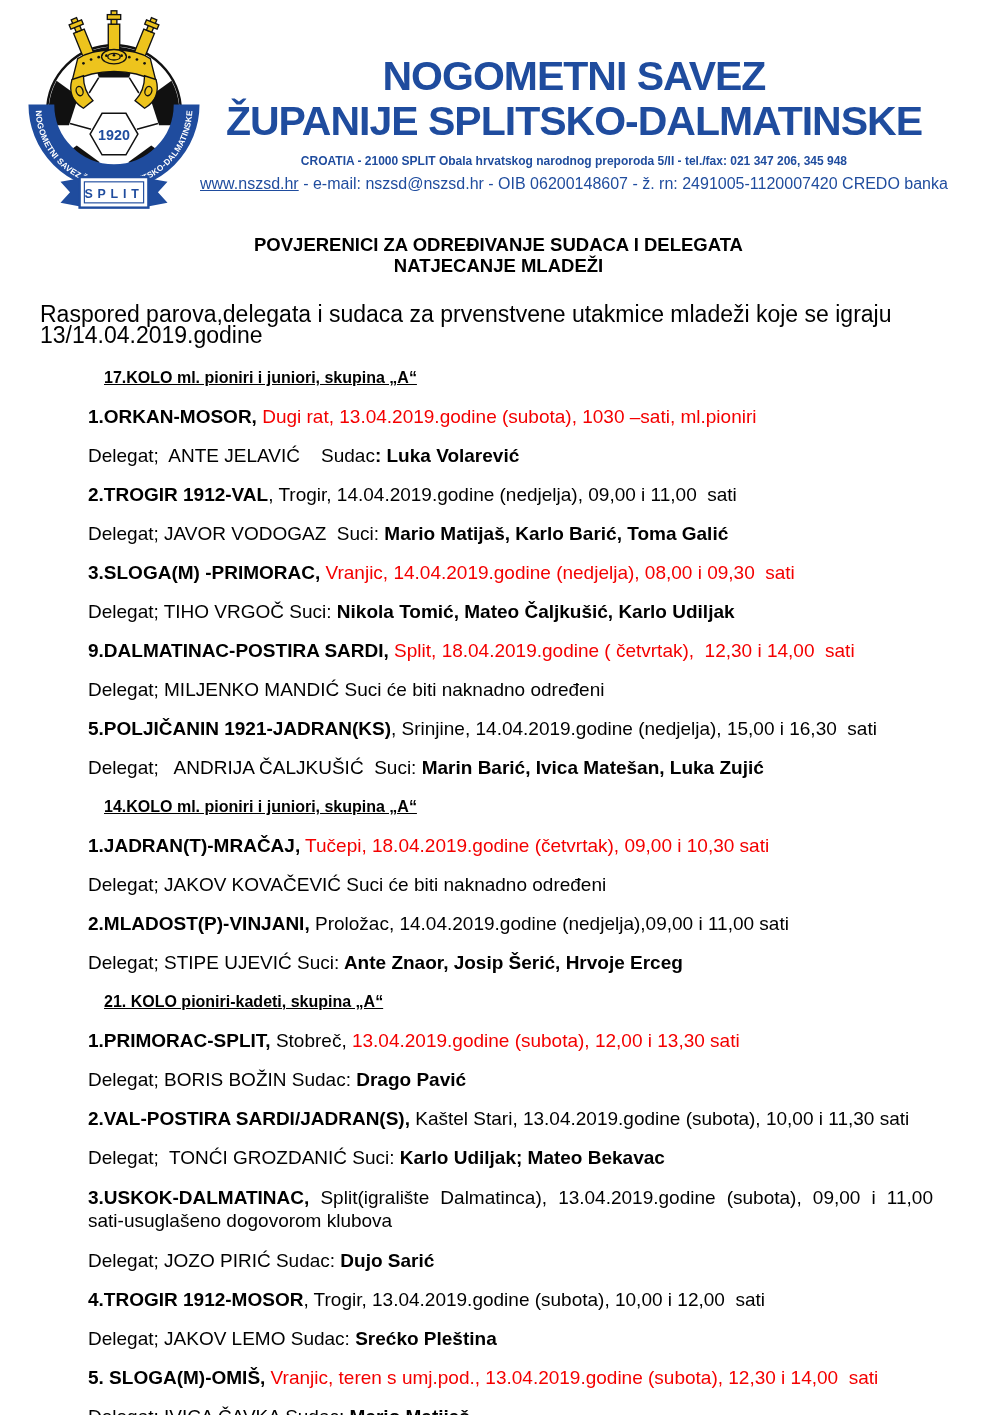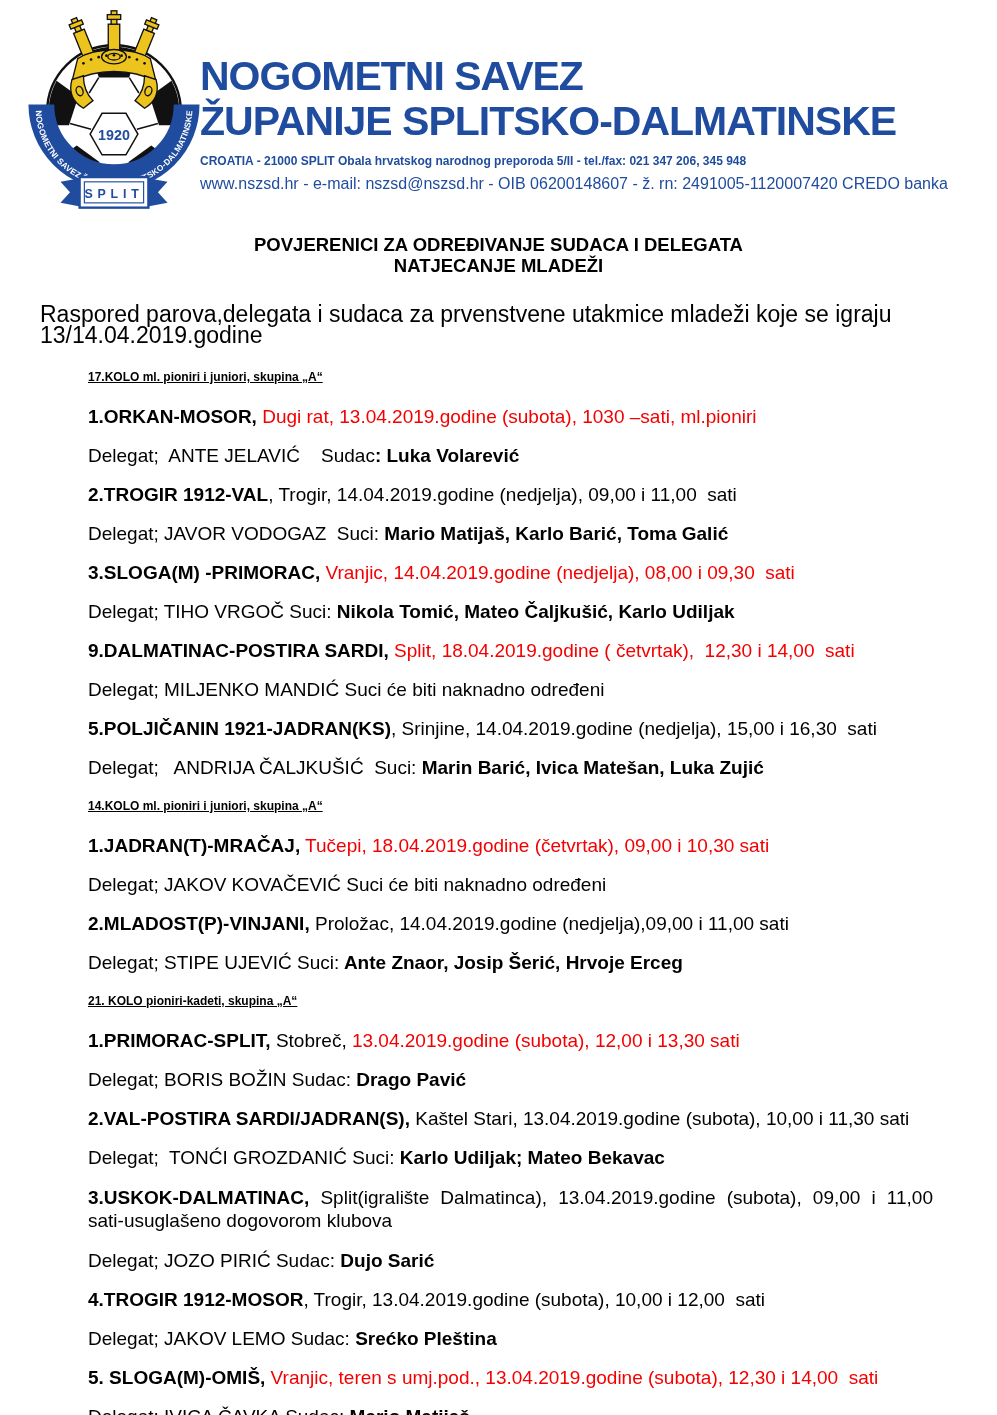--- a/index.html
+++ b/index.html
@@ -20,21 +20,21 @@
     background:#fff;
   }
   .letterhead{
     display:flex;
     align-items:flex-start;
     padding:2px 66px 0 28px;
   }
   .logo-svg{width:172px;height:212px;flex:none;}
   .head-text{
     flex:1;
-    text-align:left;
+    text-align:center;
     padding-top:46px;
     color:var(--blue);
   }
   .org-line{
     font-weight:bold;
     font-size:41px;
     line-height:45px;
     letter-spacing:-1px;
     white-space:nowrap;
   }
@@ -44,42 +44,42 @@
     line-height:21px;
     margin-top:7px;
     white-space:nowrap;
   }
   .contact-line{
     font-size:16px;
     line-height:20px;
     margin-top:2px;
     white-space:nowrap;
   }
-  .uline{}
+  .uline{text-decoration:underline;}
   .doc-title{
     text-align:center;
     font-weight:bold;
     font-size:18.5px;
     line-height:21px;
     margin-top:14px;
   }
   .intro{
     font-size:23px;
     line-height:21px;
     margin:28px 30px 0 40px;
   }
   .sections{
     margin:21px 64px 0 88px;
   }
   .section-heading{
     font-weight:bold;
-    font-size:12px;
+    font-size:16px;
     line-height:21px;
     text-decoration:underline;
-    margin:0 0 18px 0;
+    margin:0 0 18px 16px;
   }
   .match-line{
     font-size:19px;
     line-height:21px;
     margin:0 0 18px 0;
     white-space:pre-wrap;
   }
   .match-line.justify{
     white-space:normal;
     text-align:justify;

